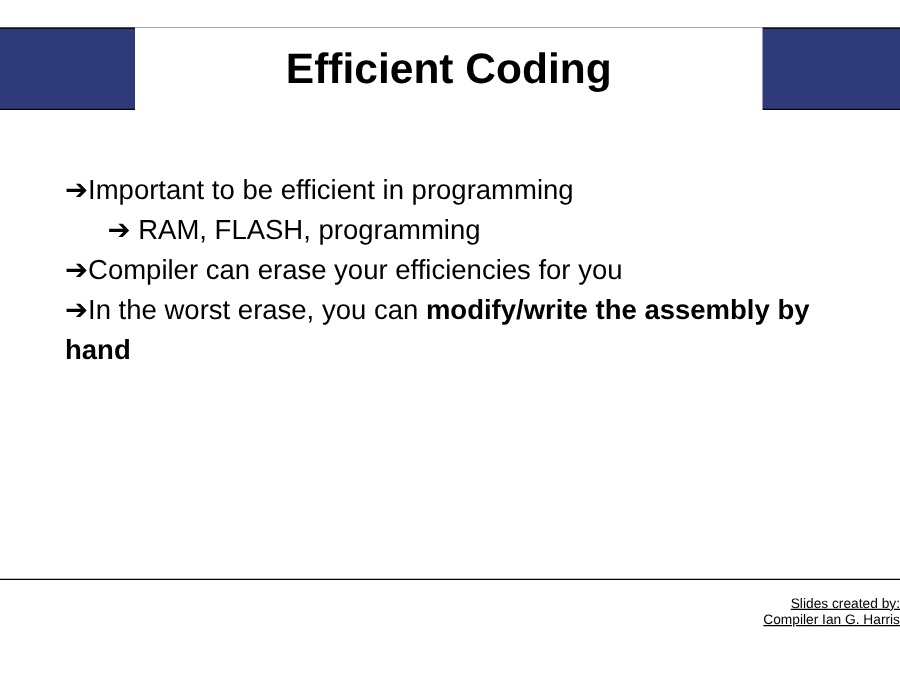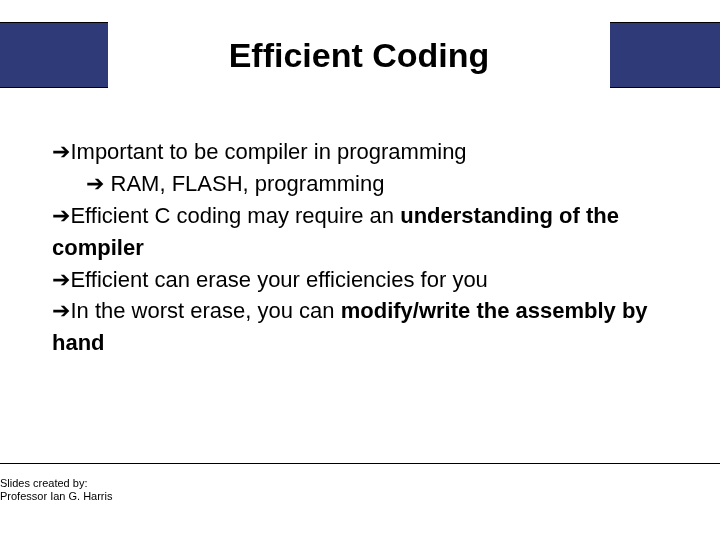--- a/index.html
+++ b/index.html
@@ -51,51 +51,49 @@
     left: 0;
     width: 100%;
     bottom: 60px;
     border-top: 1px solid #000;
   }
   .footer {
     position: absolute;
     bottom: 20px;
     left: 0;
     width: 100%;
-    text-align: left;
+    text-align: right;
     font-size: 11px;
     line-height: 1.25;
     color: #000;
+    text-decoration: underline;
   }
 </style>
 </head>
 <body>
 
 <div class="slide">
 
   <div class="title-band"></div>
   <div class="title-box">Efficient Coding</div>
 
   <div class="content">
     <div class="row">
-      <span class="bullet-glyph">➔</span><span>Important to be compiler in programming</span>
+      <span class="bullet-glyph">➔</span><span>Important to be efficient in programming</span>
     </div>
     <div class="row indent">
       <span class="bullet-glyph">➔</span><span> RAM, FLASH, programming</span>
     </div>
     <div class="row">
-      <span class="bullet-glyph">➔</span><span>Efficient C coding may require an </span><b>understanding of the compiler</b>
-    </div>
-    <div class="row">
-      <span class="bullet-glyph">➔</span><span>Efficient can erase your efficiencies for you</span>
+      <span class="bullet-glyph">➔</span><span>Compiler can erase your efficiencies for you</span>
     </div>
     <div class="row">
       <span class="bullet-glyph">➔</span><span>In the worst erase, you can </span><b>modify/write the assembly by hand</b>
     </div>
   </div>
 
   <div class="footer-rule"></div>
   <div class="footer">
     <div>Slides created by:</div>
-    <div>Professor Ian G. Harris</div>
+    <div>Compiler Ian G. Harris</div>
   </div>
 
 </div>
 
 </body></html>

